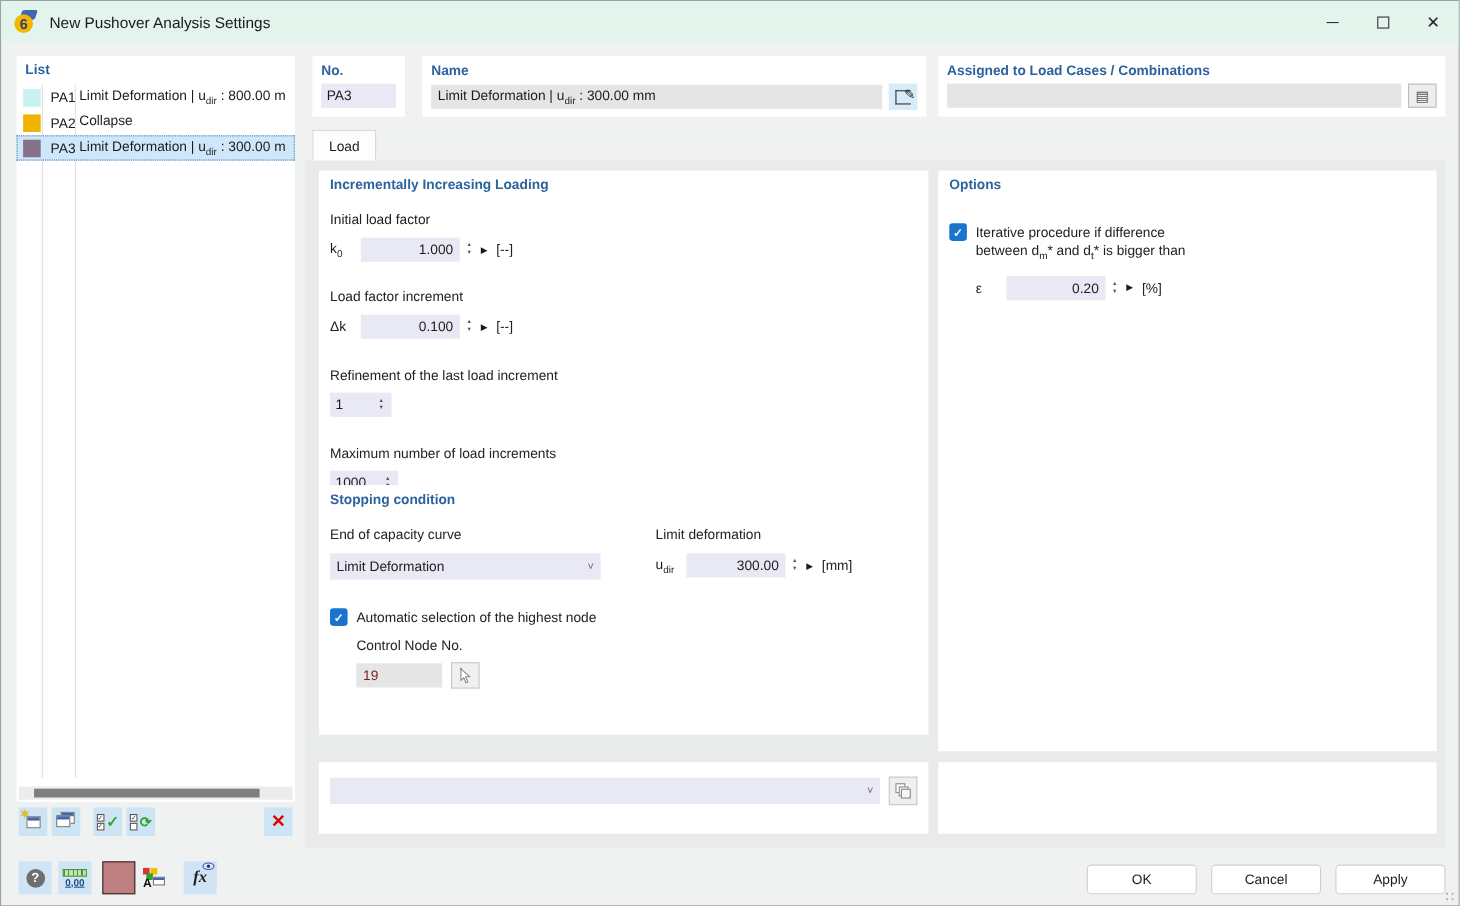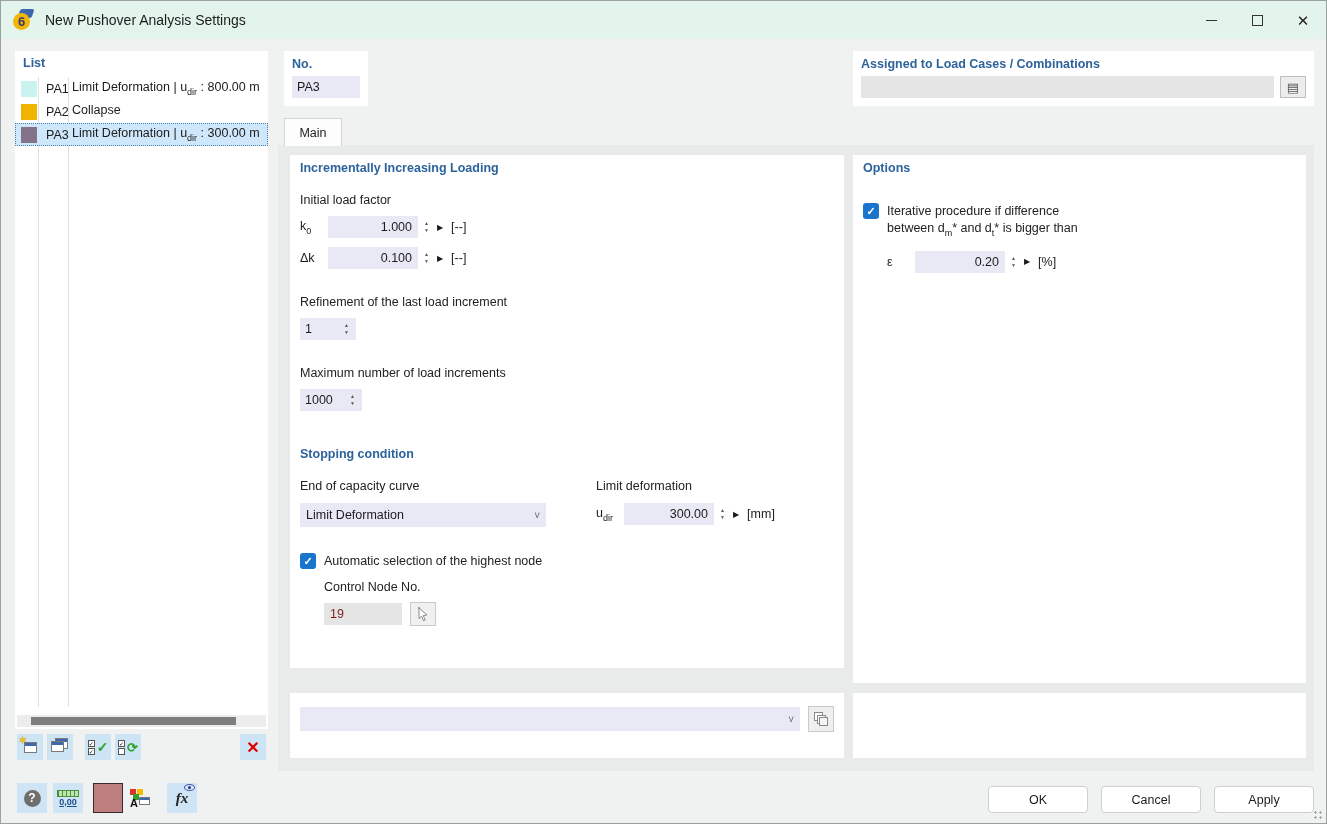--- a/index.html
+++ b/index.html
@@ -233,54 +233,66 @@
     </div>
   </div>
 
   <div class="panel no-panel">
     <div class="sec-title">No.</div>
     <div class="inp" style="width:68px;margin-top:5px;padding-left:5px;">
       <span>PA3</span>
     </div>
   </div>
 
+  <div class="panel name-panel">
+    <div class="sec-title">Name</div>
+    <div class="fieldrow">
+      <div class="inp gray" style="flex:1;padding-left:6px;">
+        <span><span>Limit Deformation | u</span><sub class="sb">dir</sub><span> : 300.00 mm</span></span>
+      </div>
+      <div class="editbtn sqbtn">
+        <span class="editglyph"></span>
+      </div>
+    </div>
+  </div>
 
   <div class="panel assigned-panel">
     <div class="sec-title">Assigned to Load Cases / Combinations</div>
     <div class="fieldrow">
       <div class="inp gray" style="flex:1;padding-left:6px;">
         <span></span>
       </div>
       <div class="listbtn sqbtn">
         <span>▤</span>
       </div>
     </div>
   </div>
 
   <div class="tab">
-    <span>Main</span>
+    <span>Load</span>
   </div>
 
   <div class="panel iil-panel">
     <div class="sec-title">Incrementally Increasing Loading</div>
 
     <div class="lbl" style="margin-top:18px;">Initial load factor</div>
     <div class="ctrl-row" style="margin-top:9px;">
       <span class="symcol"><span>k</span><sub class="sb">0</sub></span>
       <div class="inp numinp">
           <span>1.000</span>
         </div>
       <span class="spin">
           <span>▲</span>
           <span>▼</span>
         </span>
       <span class="arrowbtn">▶</span>
       <span class="unit">[--]</span>
     </div>
 
+    <div class="lbl" style="margin-top:25px;">Load factor increment</div>
     <div class="ctrl-row" style="margin-top:9px;">
       <span class="symcol">Δk</span>
       <div class="inp numinp">
           <span>0.100</span>
         </div>
       <span class="spin">
           <span>▲</span>
           <span>▼</span>
         </span>
       <span class="arrowbtn">▶</span>

